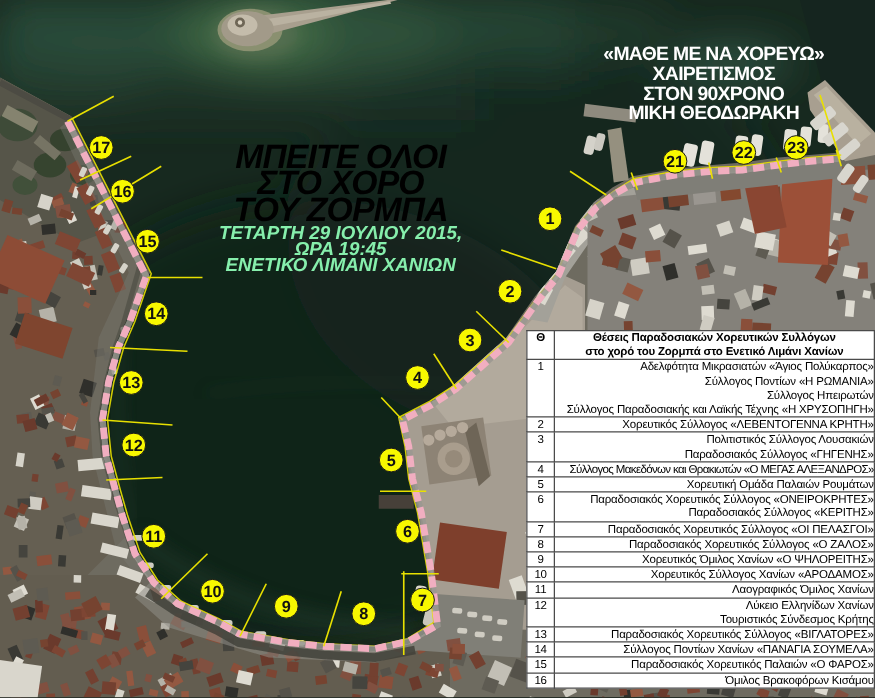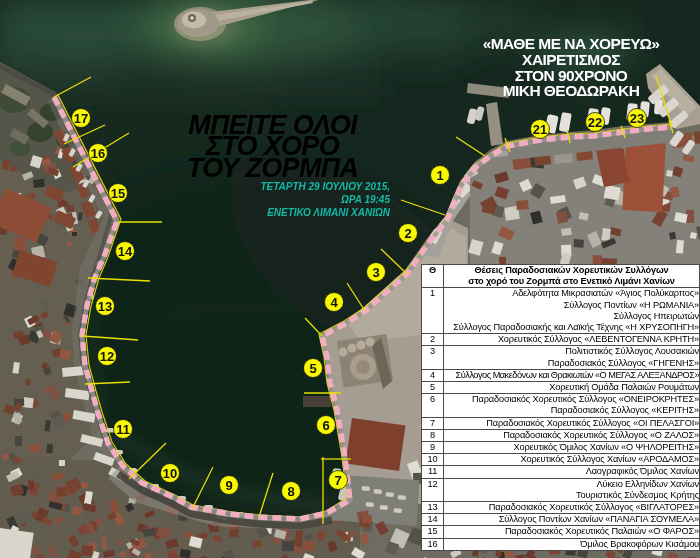--- a/index.html
+++ b/index.html
@@ -1,19 +1,19 @@
 <!DOCTYPE html>
 <html><head><meta charset="utf-8">
 <style>
 html,body{margin:0;padding:0;background:#111;}
 #stage{position:relative;width:700px;height:558px;overflow:hidden;font-family:"Liberation Sans",sans-serif;}
 .title{position:absolute;left:160px;top:115px;width:225px;text-align:center;color:#000;
  font-weight:bold;font-style:italic;font-size:27px;line-height:21.3px;letter-spacing:-0.7px;}
-.date{position:absolute;left:155px;top:181px;width:235px;text-align:right;color:#14b8a6;
- font-weight:bold;font-style:italic;font-size:10px;line-height:12.8px;}
+.date{position:absolute;left:155px;top:181px;width:235px;text-align:center;color:#86efac;
+ font-weight:bold;font-style:italic;font-size:15px;line-height:12.8px;}
 .announce{position:absolute;left:446px;top:15px;width:250px;text-align:center;color:#fff;
  font-weight:bold;font-size:15.5px;line-height:15.8px;letter-spacing:-0.55px;margin-top:21px;}
 table.legend{position:absolute;left:421px;top:264px;width:279px;border-collapse:collapse;
  background:#fff;font-size:9.2px;color:#000;table-layout:fixed;}
 table.legend td,table.legend th{border:1px solid #4a4a4a;padding:0 0 0 4px;letter-spacing:-0.15px;line-height:11.2px;vertical-align:top;text-align:right;font-weight:normal;white-space:nowrap;overflow:hidden;}
 table.legend td.n{text-align:center;padding:0;}
 th.hdr{text-align:center !important;font-weight:bold !important;padding:0 !important;line-height:12px;}
 </style></head>
 <body>
 <div id="stage">

